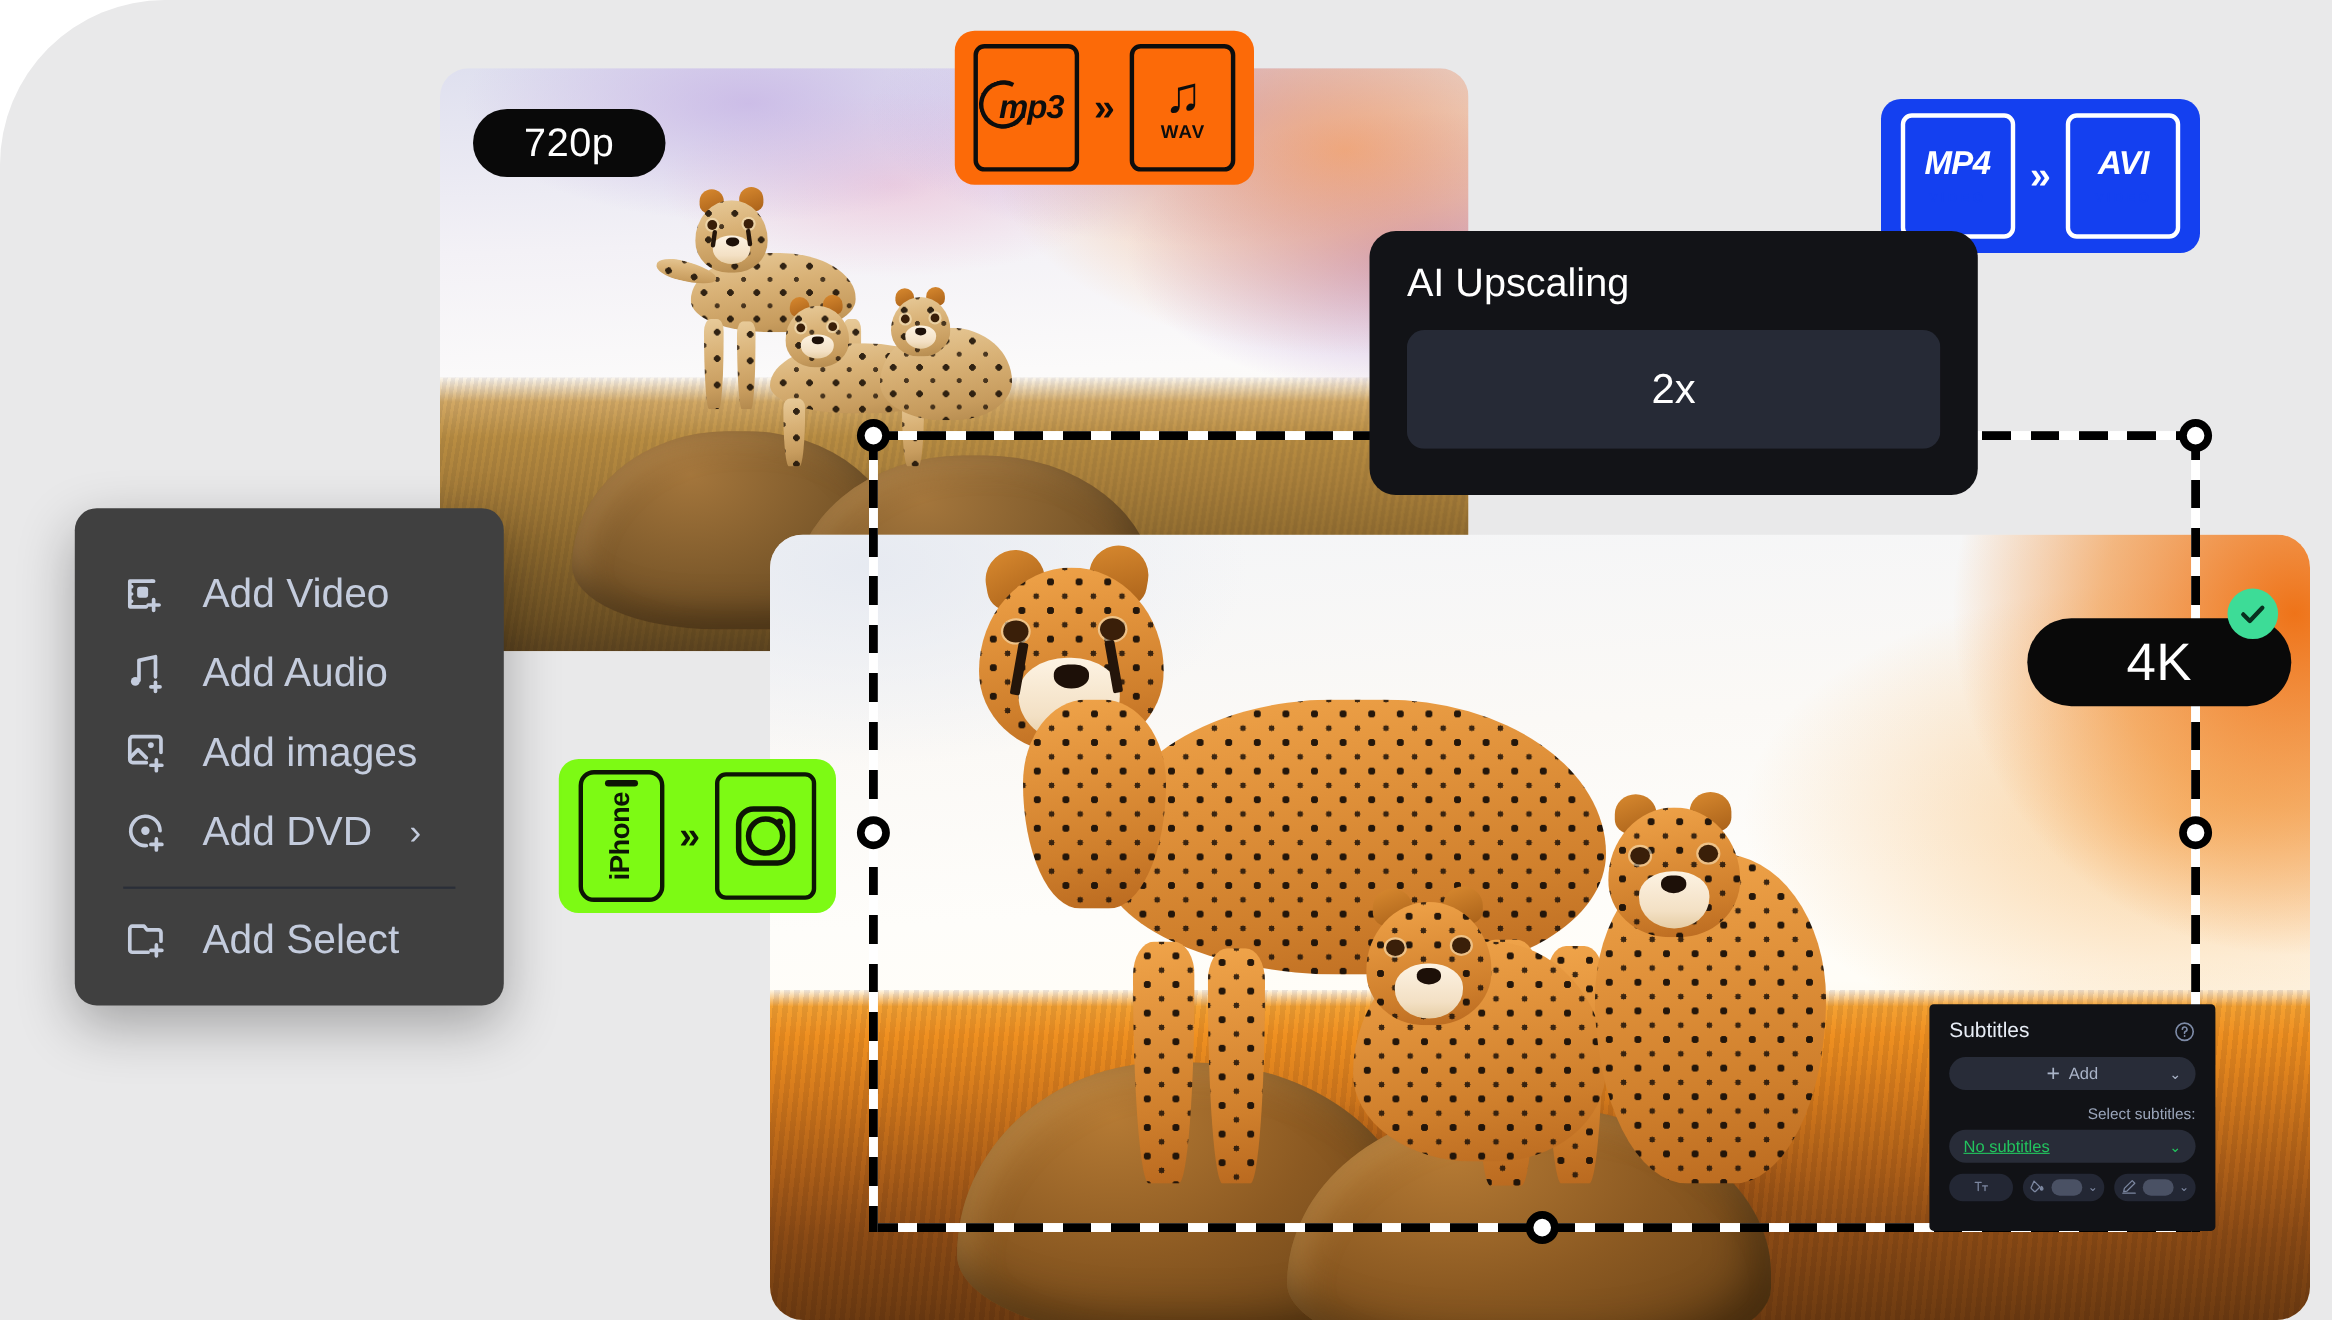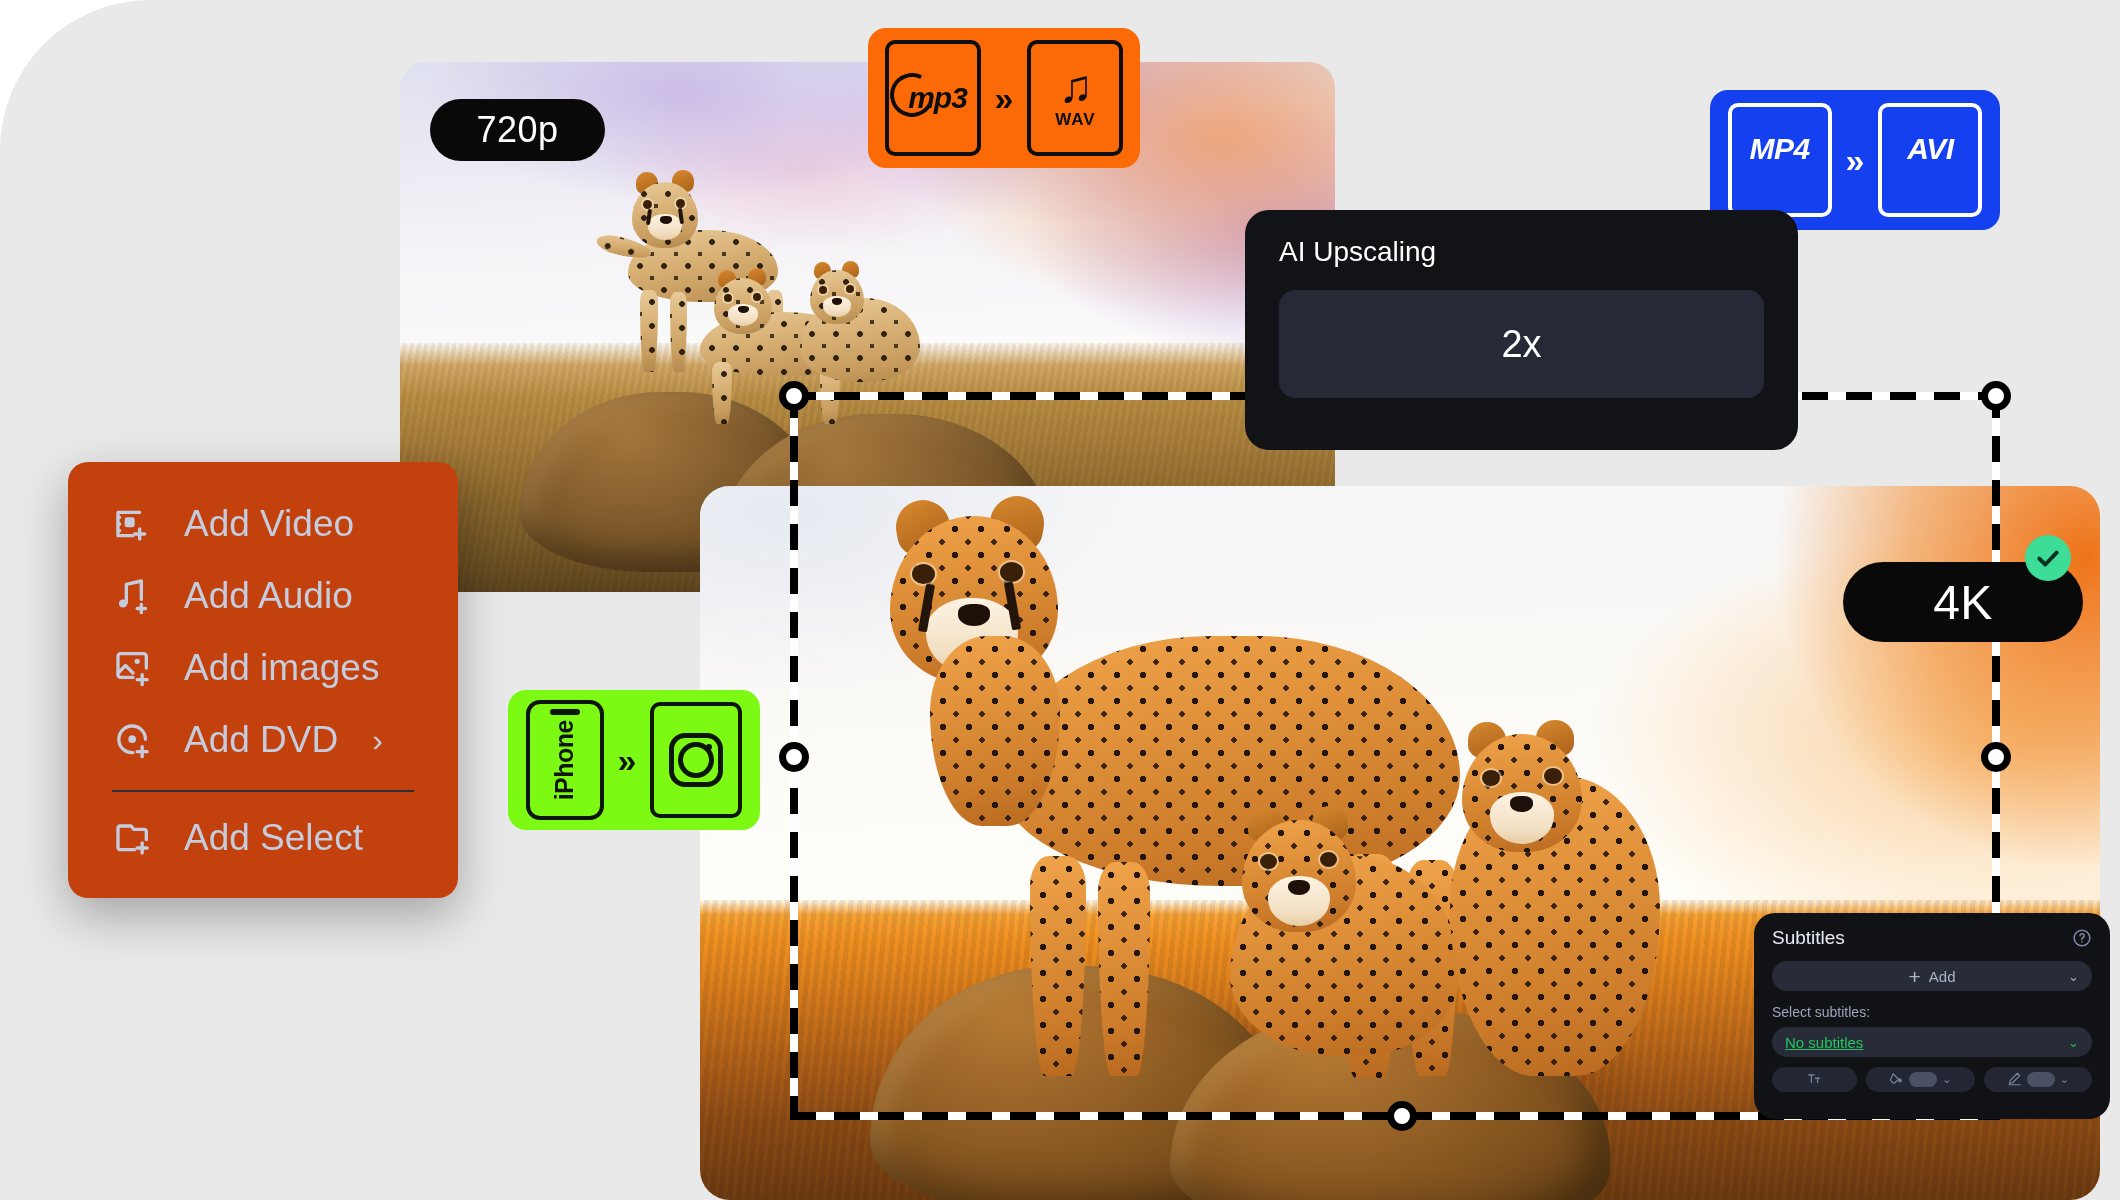--- a/index.html
+++ b/index.html
@@ -227,23 +227,23 @@
   }
   .ig-glyph::after {
     content:""; position:absolute; right:6px; top:6px;
     width:6px; height:6px; border-radius:50%; background:currentColor;
   }
 
   
   #add-menu {
     position:absolute; z-index:70;
     left:68px; top:462px; width:390px;
-    background:#c2410c;
+    background:#404040;
     border-radius:20px;
-    padding:26px 0 24px 0;
+    padding:42px 0 24px 0;
     box-shadow:0 18px 50px rgba(0,0,0,.3);
   }
   .menu-item {
     display:flex; align-items:center; gap:30px;
     padding:15px 0 15px 44px;
     color:#c4ccdd;
     font-size:37px;
   }
   .menu-item .mi-icon {
     width:42px; height:42px; flex:none;
@@ -257,44 +257,45 @@
   }
 
   
   #ai-panel {
     position:absolute; z-index:75;
     left:1245px; top:210px; width:553px; height:240px;
     background:#121317; border-radius:24px;
     padding:26px 34px;
   }
   #ai-panel .ai-title {
-    color:#ffffff; font-size:28px; margin-bottom:22px;
+    color:#ffffff; font-size:36px; margin-bottom:22px;
   }
   .ai-options { display:flex; gap:18px; }
   .ai-opt {
     position:relative;
     flex:1; height:108px;
     background:#262a36; border-radius:16px; border:3px solid transparent;
     display:flex; align-items:center; justify-content:center;
     color:#ffffff; font-size:38px;
   }
   .ai-opt.selected { border-color:#3fb5f0; }
   .ai-opt .ai-check {
     position:absolute; top:8px; right:14px;
     color:#3ddc97;
   }
   .ai-opt .ai-check svg { width:26px; height:26px; }
 
   
   #subtitles-panel {
     position:absolute; z-index:78;
-    left:1754px; top:913px; width:356px; height:206px;
-    background:#111216; border-radius:21px;
+    left:1754px; top:913px; width:260px; height:206px;
+    background:#111216; border-radius:4px;
     padding:14px 18px;
     color:#c9d1e0;
+    text-align:right;
   }
   .sub-head { display:flex; align-items:center; justify-content:space-between; }
   .sub-title { font-size:19px; color:#e7ecf5; }
   .sub-help { color:#7d8aa6; }
   .sub-help svg { width:20px; height:20px; display:block; }
   .sub-addrow {
     margin-top:12px; height:30px; border-radius:15px; background:#282c38;
     display:flex; align-items:center; justify-content:center; position:relative;
     font-size:15px; color:#aab4c8; gap:8px;
   }

